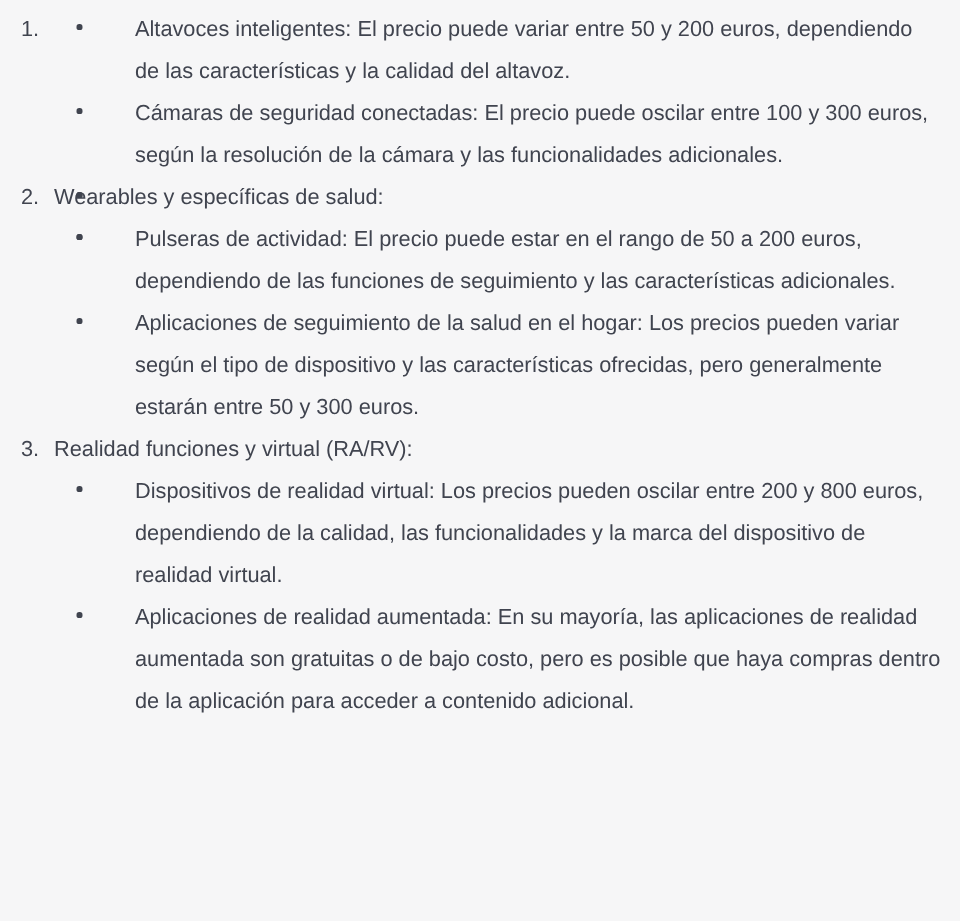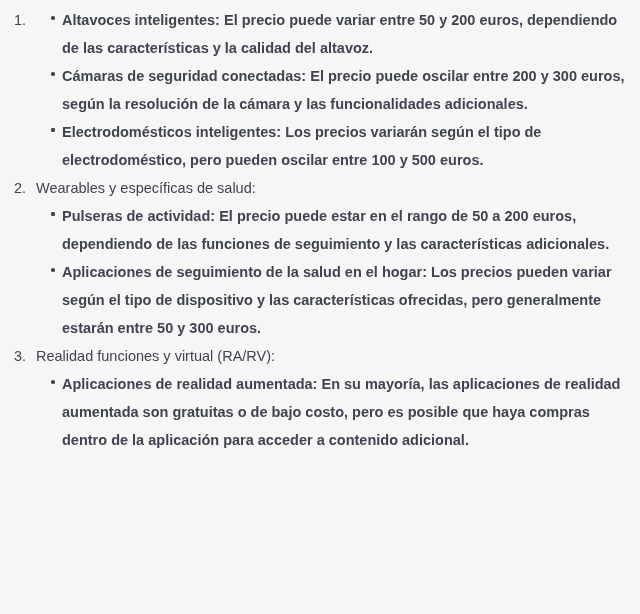--- a/index.html
+++ b/index.html
@@ -34,23 +34,22 @@
     padding-left: 36px;
     padding-right: 14px;
   }
   .num {
     position: absolute;
     left: 14px;
     top: 0;
   }
   .bullet {
     position: relative;
-    padding-left: 62px;
+    padding-left: 90px;
     padding-right: 12px;
-    font-weight: bold;
   }
   .dot {
     position: absolute;
     left: 51px;
     top: 10px;
     width: 3.5px;
     height: 3.5px;
     border-radius: 50%;
     background: #40444f;
   }
@@ -65,28 +64,27 @@
       <div class="item-title-row">
         <span class="num">1.</span>
       </div>
       <ul class="bullets">
         <li class="bullet">
           <span class="dot"></span>
           <span class="bullet-text">Altavoces inteligentes: El precio puede variar entre 50 y 200 euros, dependiendo de las características y la calidad del altavoz.</span>
         </li>
         <li class="bullet">
           <span class="dot"></span>
-          <span class="bullet-text">Cámaras de seguridad conectadas: El precio puede oscilar entre 200 y 300 euros, según la resolución de la cámara y las funcionalidades adicionales.</span>
+          <span class="bullet-text">Cámaras de seguridad conectadas: El precio puede oscilar entre 100 y 300 euros, según la resolución de la cámara y las funcionalidades adicionales.</span>
         </li>
         <li class="bullet">
           <span class="dot"></span>
         </li>
         <li class="bullet">
           <span class="dot"></span>
-          <span class="bullet-text">Electrodomésticos inteligentes: Los precios variarán según el tipo de electrodoméstico, pero pueden oscilar entre 100 y 500 euros.</span>
         </li>
       </ul>
     </li>
 
     <li class="item">
       <div class="item-title-row">
         <span class="num">2.</span>
         <span class="title">Wearables y específicas de salud:</span>
       </div>
       <ul class="bullets">
@@ -105,19 +103,23 @@
     </li>
 
     <li class="item">
       <div class="item-title-row">
         <span class="num">3.</span>
         <span class="title">Realidad funciones y virtual (RA/RV):</span>
       </div>
       <ul class="bullets">
         <li class="bullet">
           <span class="dot"></span>
+          <span class="bullet-text">Dispositivos de realidad virtual: Los precios pueden oscilar entre 200 y 800 euros, dependiendo de la calidad, las funcionalidades y la marca del dispositivo de realidad virtual.</span>
+        </li>
+        <li class="bullet">
+          <span class="dot"></span>
           <span class="bullet-text">Aplicaciones de realidad aumentada: En su mayoría, las aplicaciones de realidad aumentada son gratuitas o de bajo costo, pero es posible que haya compras dentro de la aplicación para acceder a contenido adicional.</span>
         </li>
       </ul>
     </li>
 
   </ol>
 </div>
 
 </body></html>

